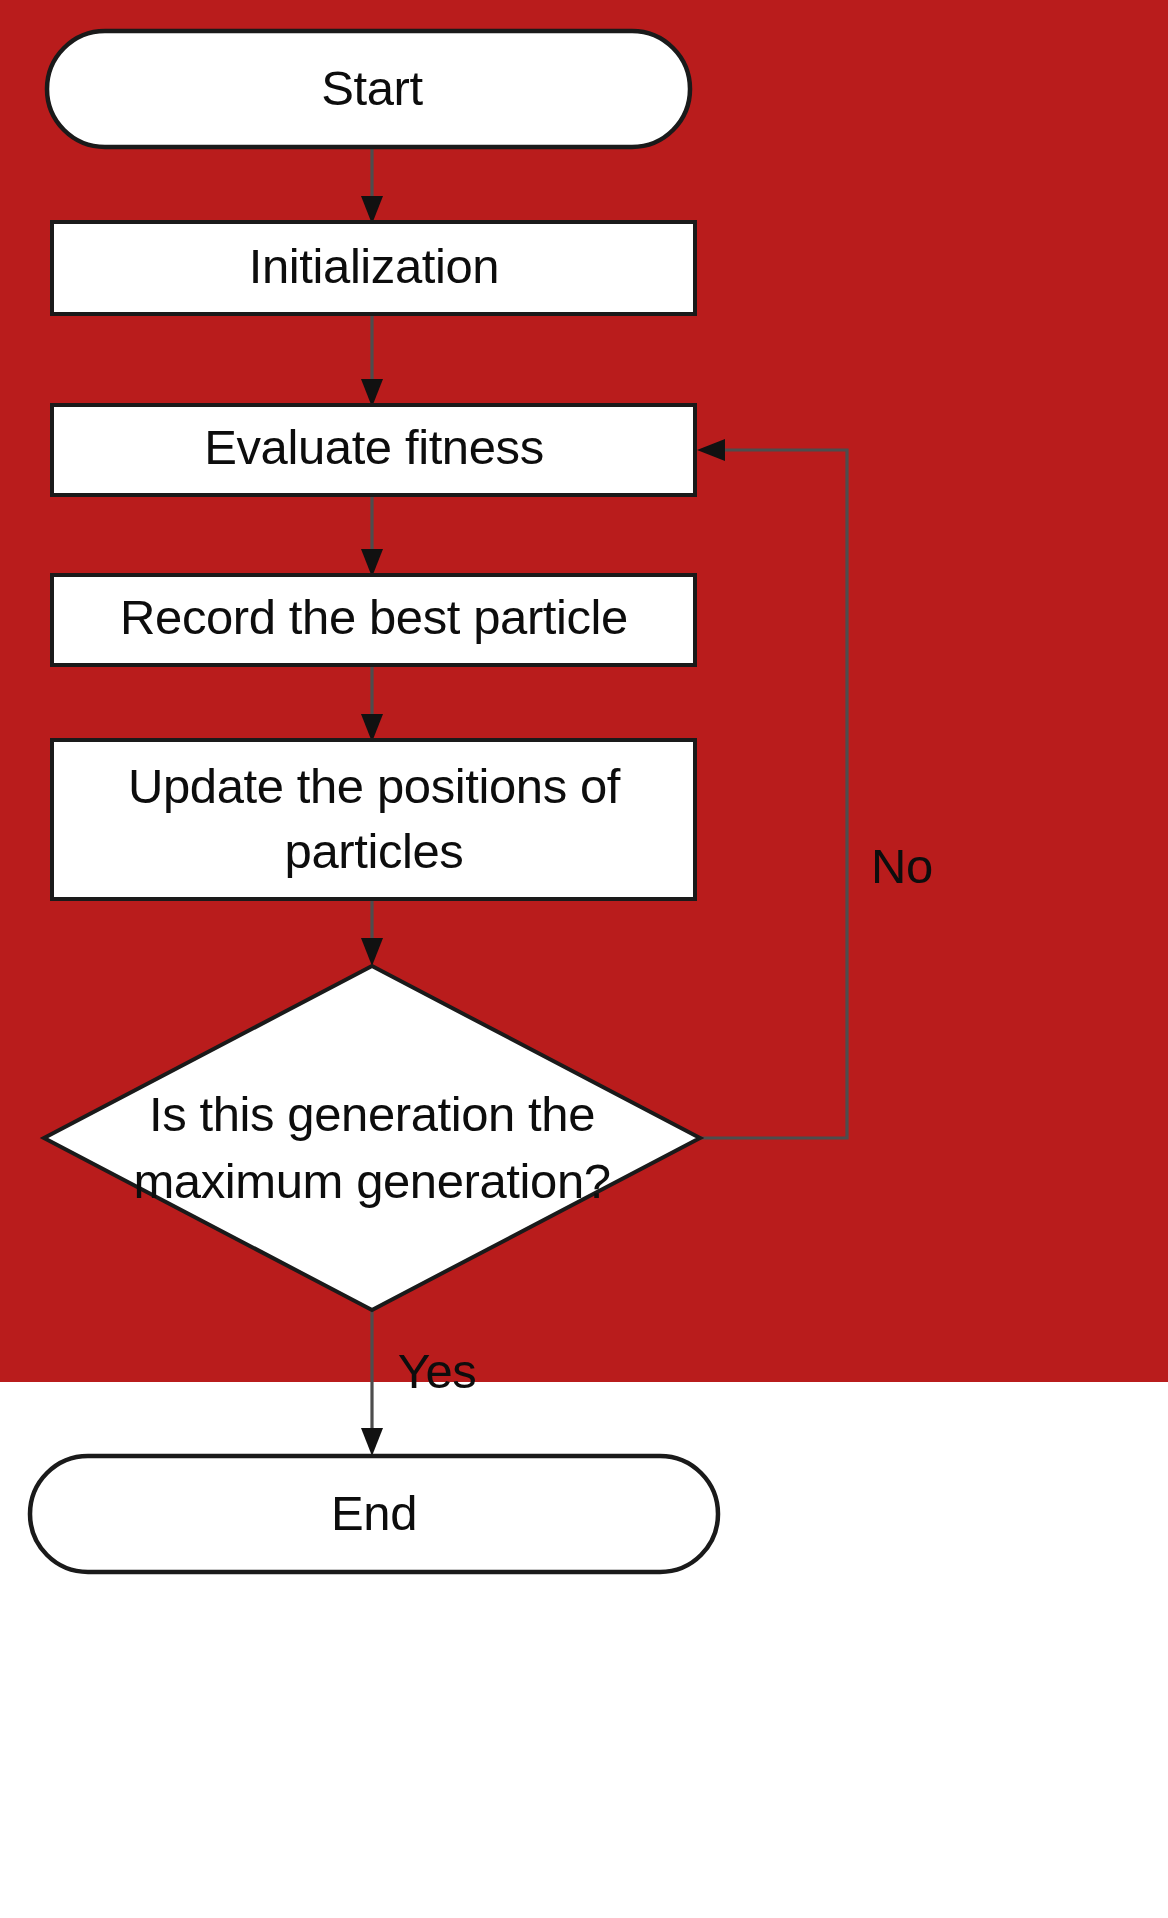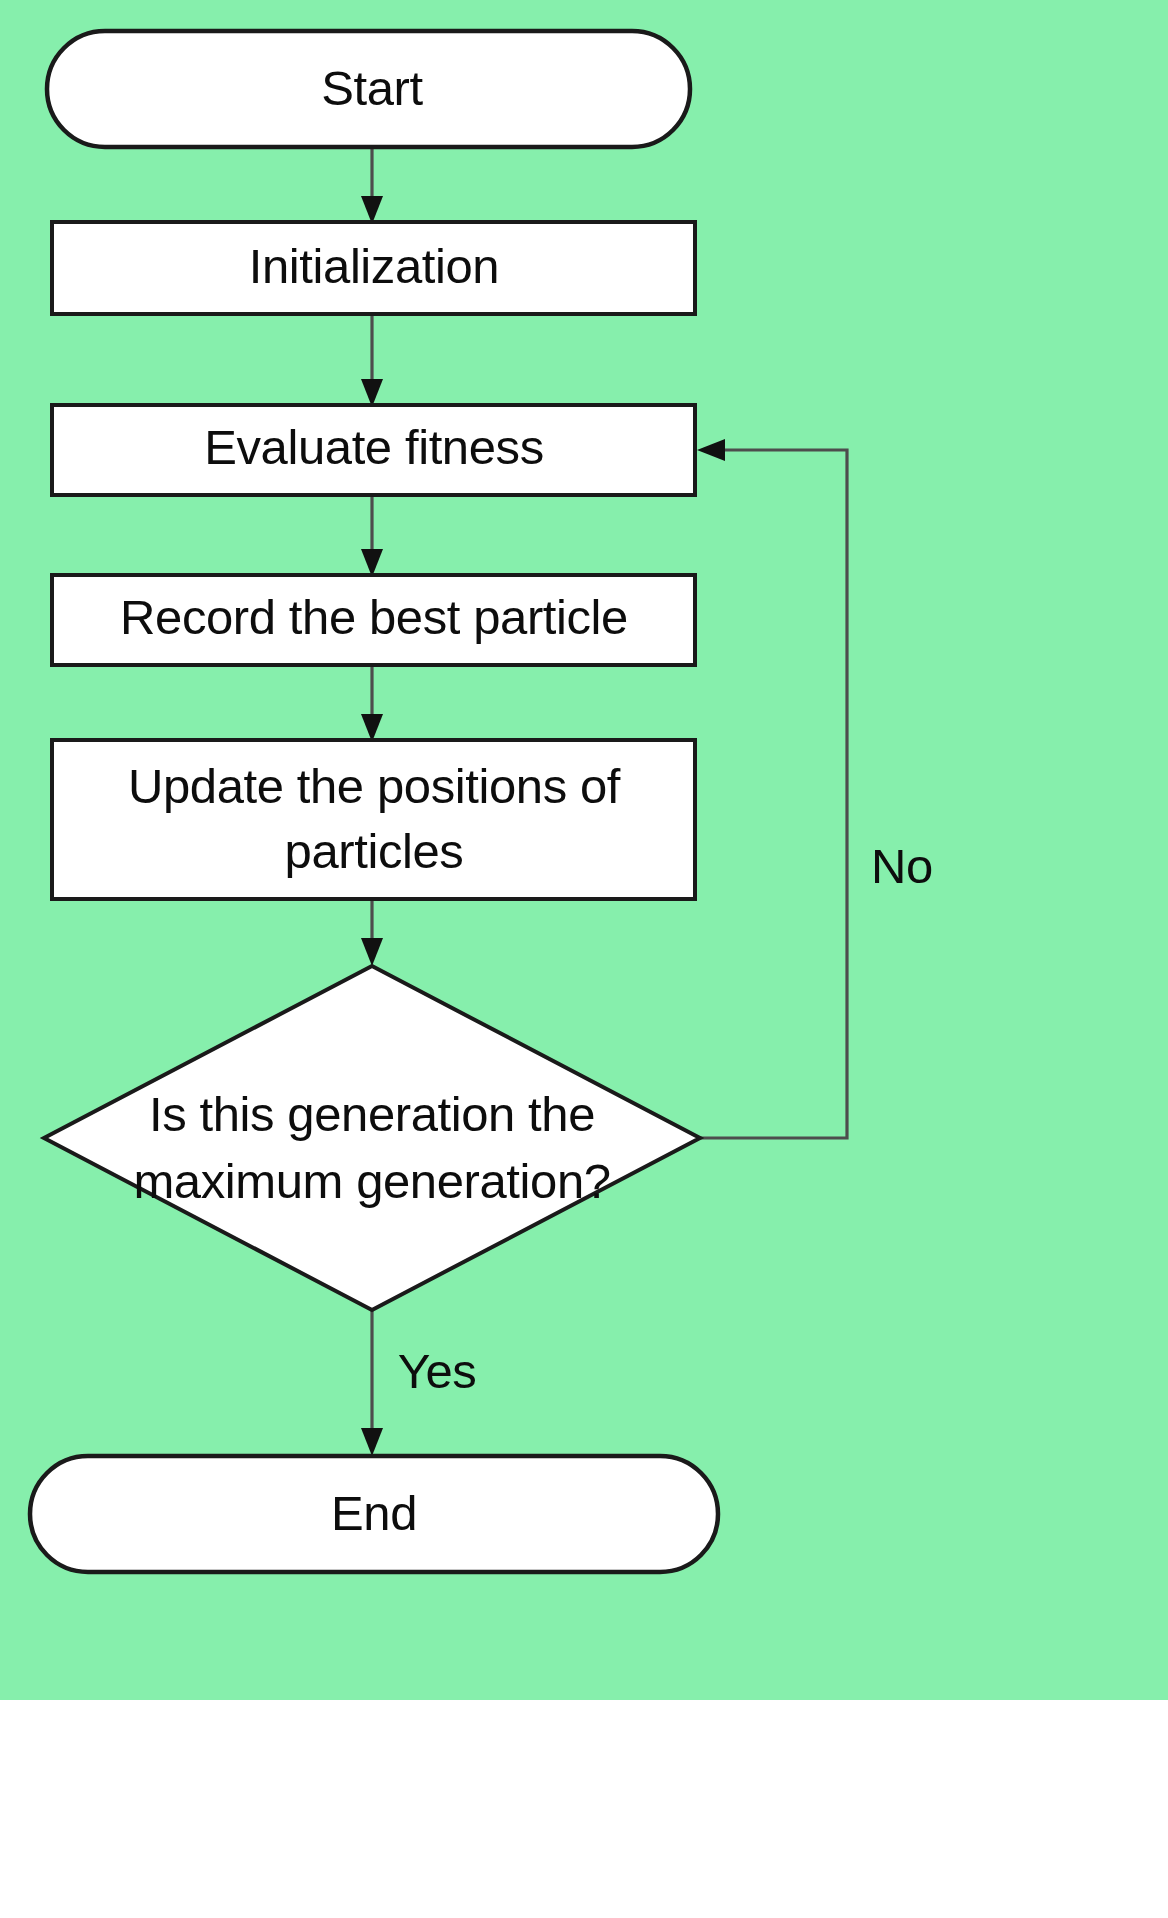--- a/index.html
+++ b/index.html
@@ -10,22 +10,22 @@
   }
   body {
     width: 1168px;
     height: 1918px;
     font-family: "Liberation Sans", sans-serif;
     overflow: hidden;
   }
   #flow-root {
     position: relative;
     width: 1168px;
-    height: 1700px;
-    background: #86efac;
+    height: 1382px;
+    background: #b91c1c;
   }
   svg#flowchart {
     display: block;
     width: 1168px;
     height: 1918px;
   }
   .node-shape {
     fill: #ffffff;
     stroke: #1a1a1a;
     stroke-width: 4;

